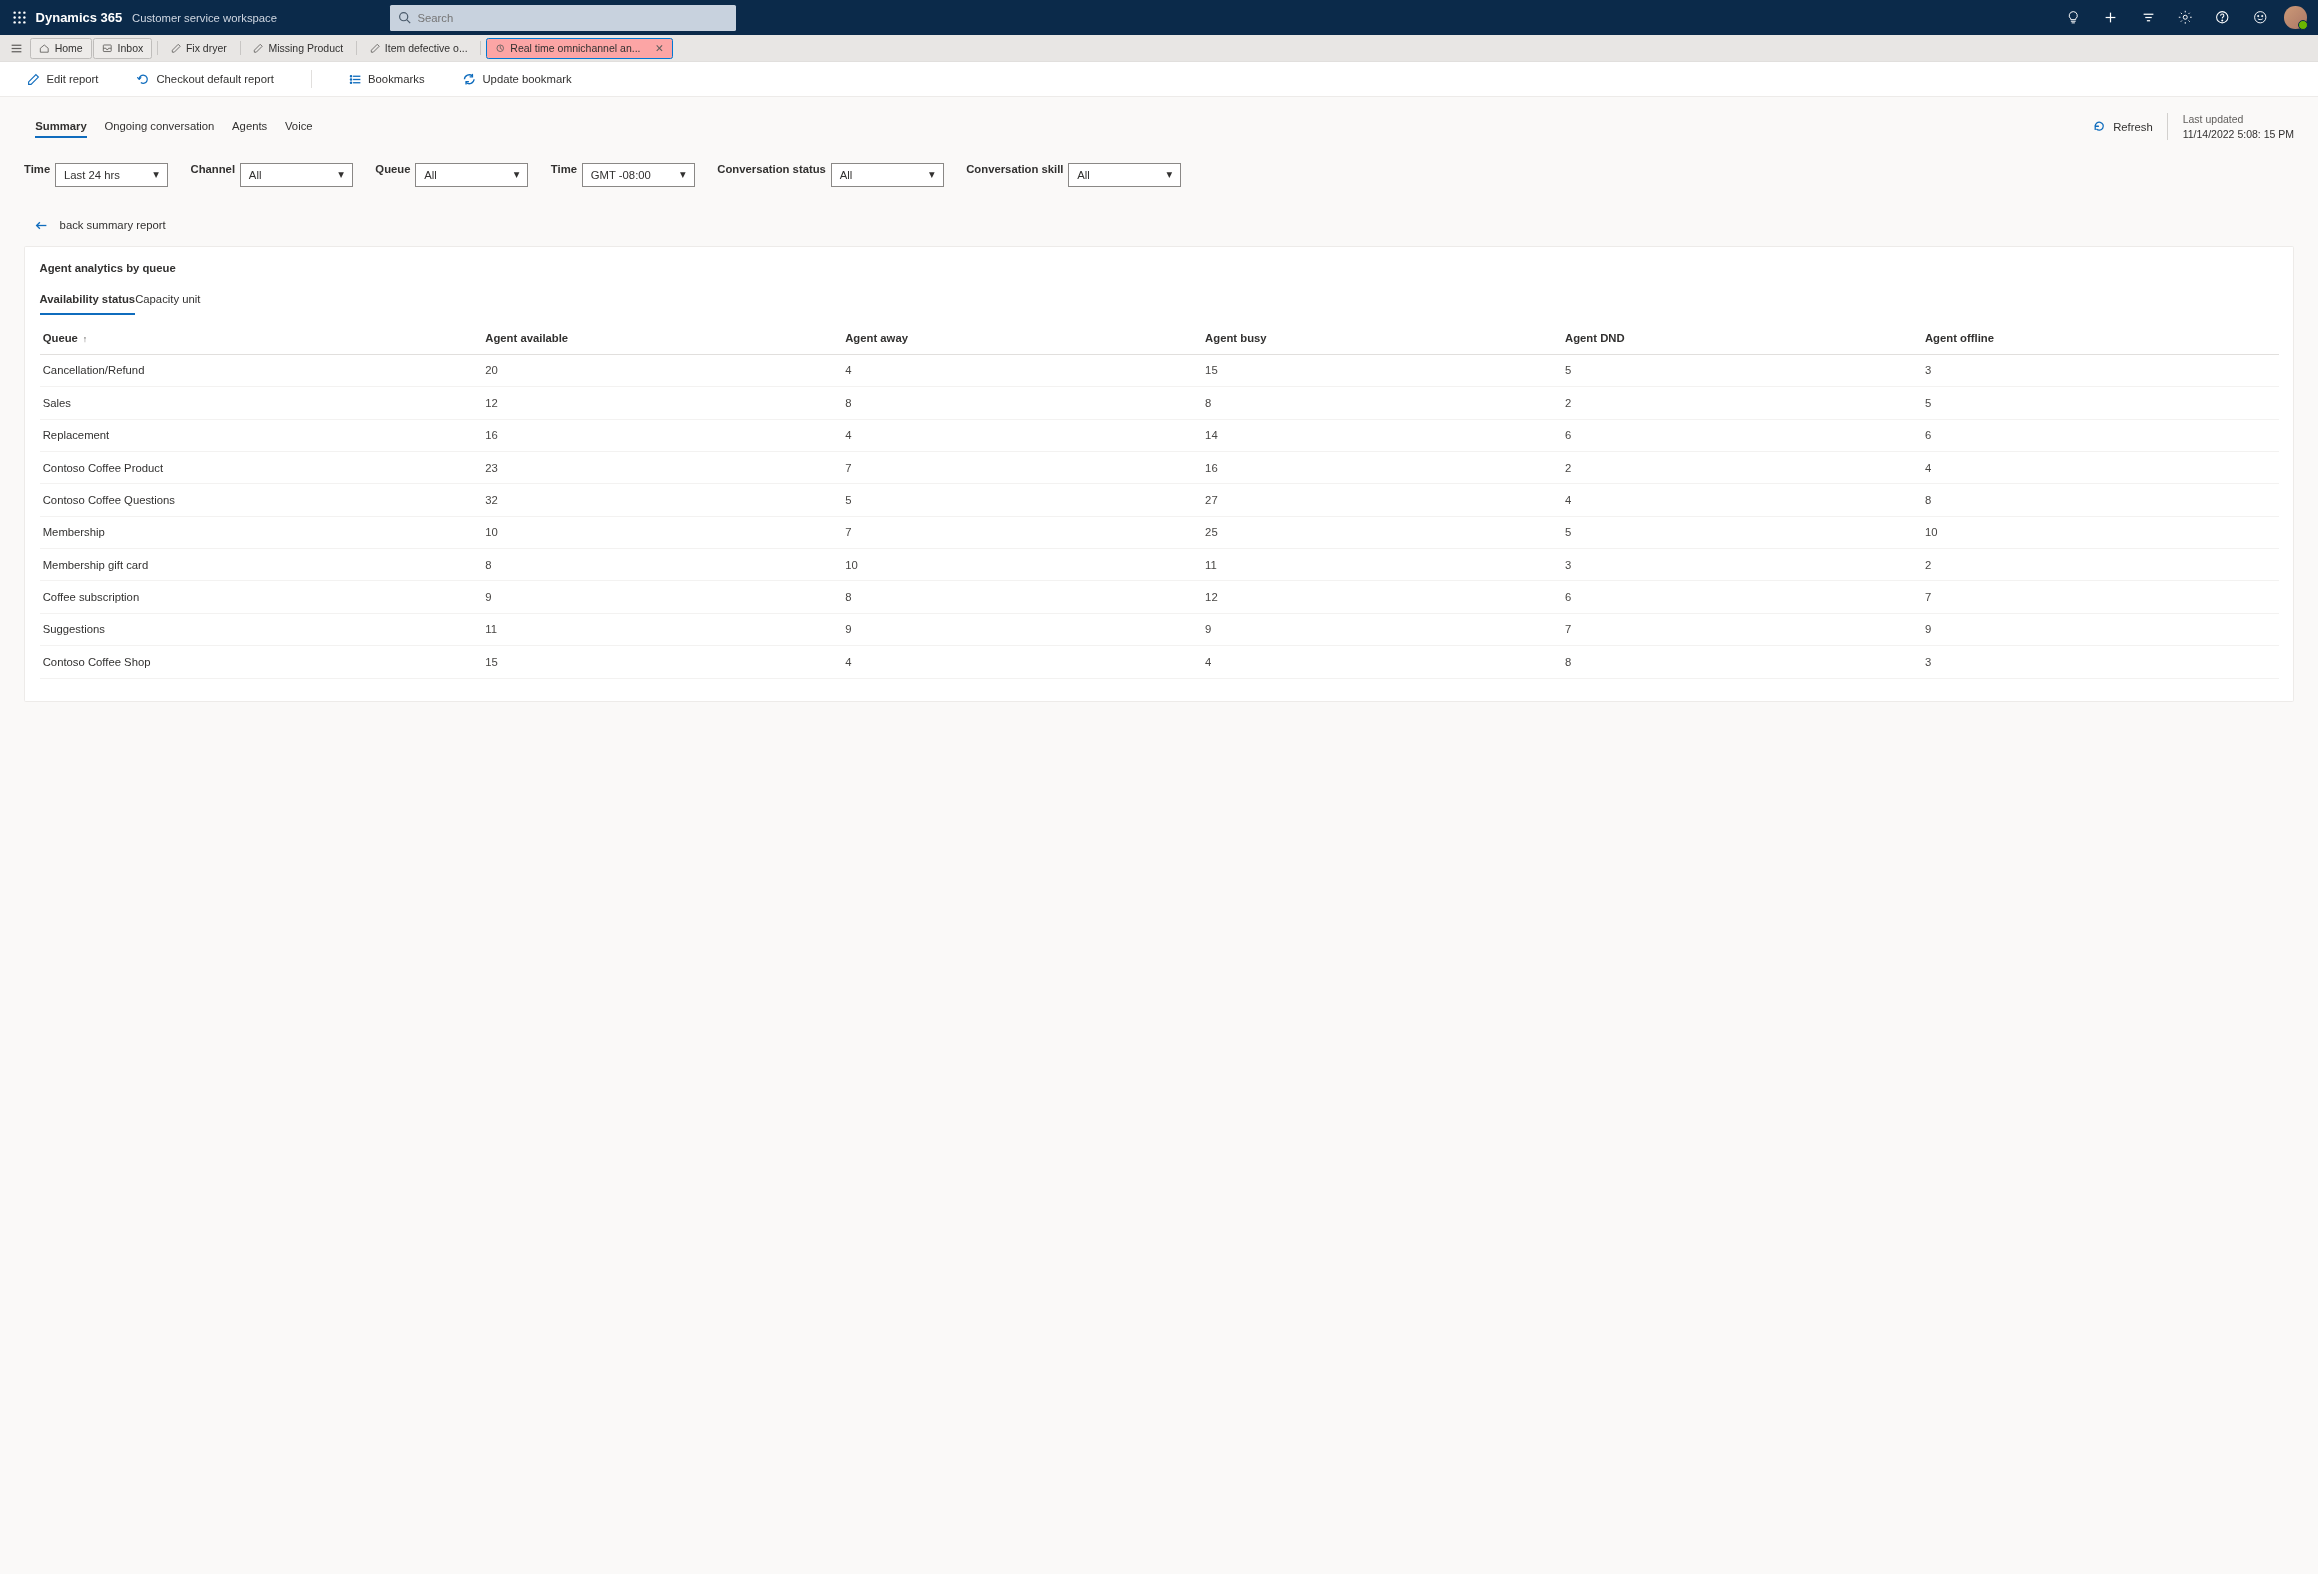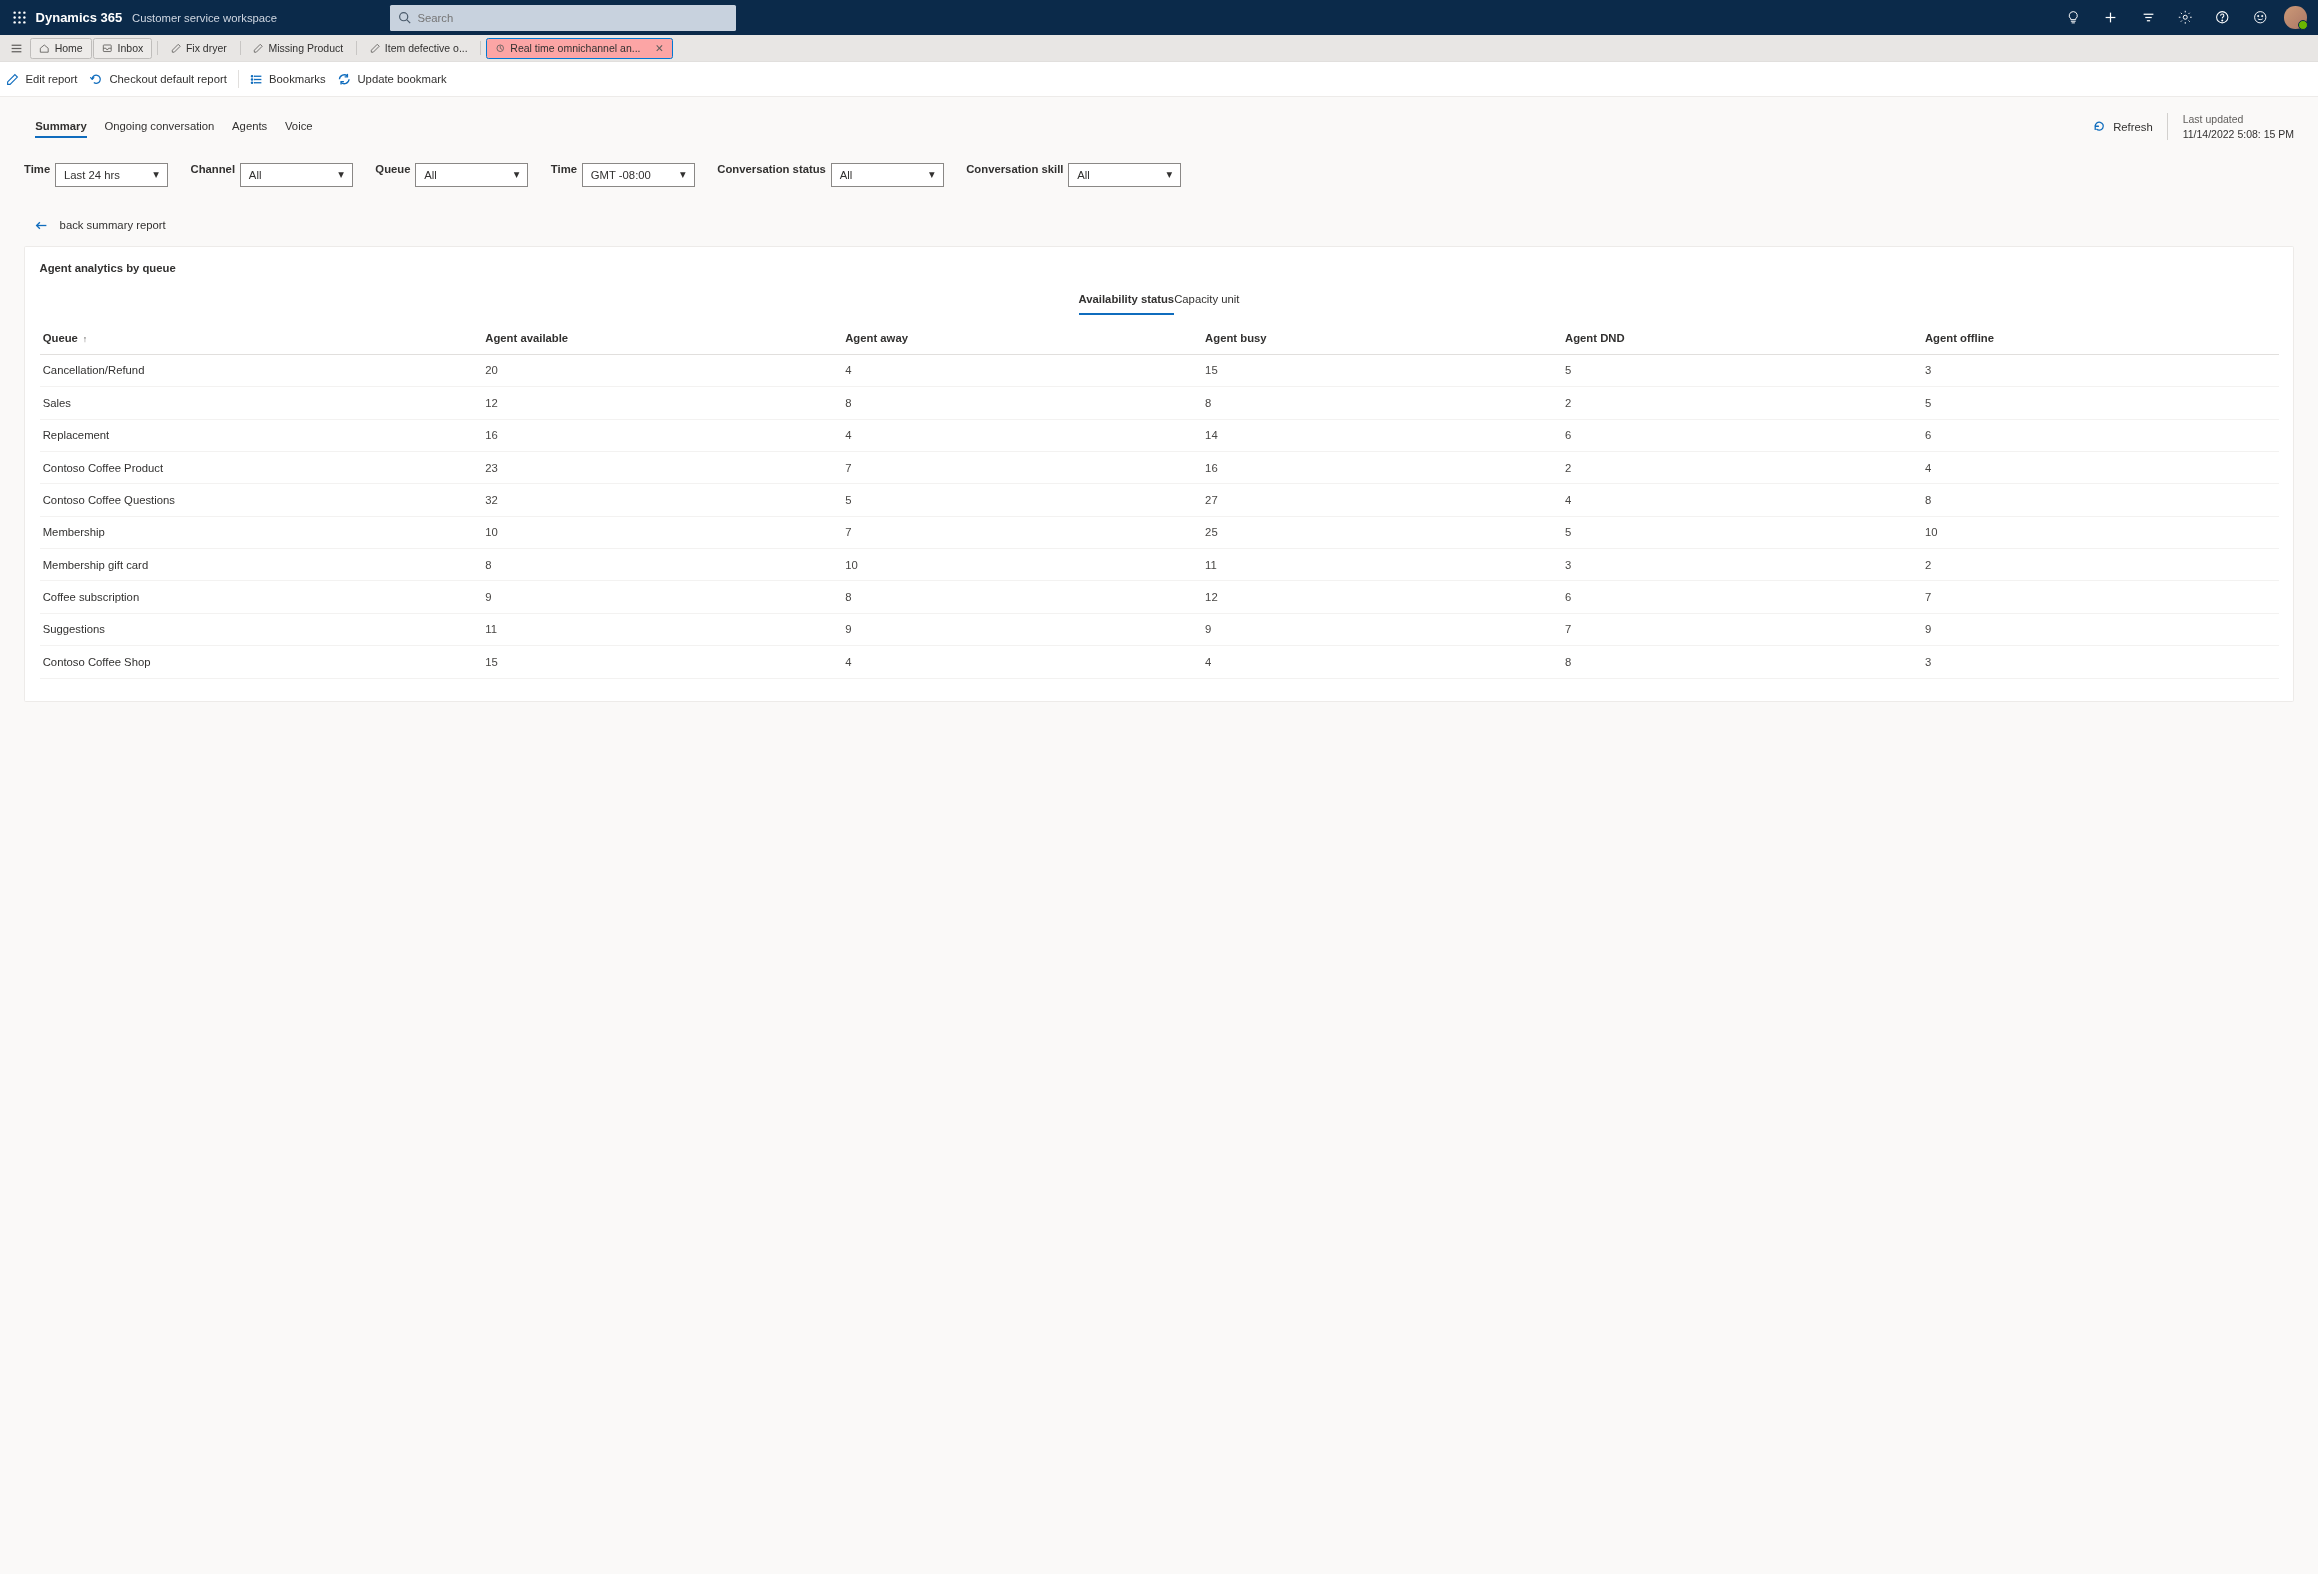--- a/index.html
+++ b/index.html
@@ -23,21 +23,21 @@
 
 .tab-strip { background:#e8e6e4; height:27px; display:flex; align-items:center; padding:0 4.8px; gap:1.6px; border-bottom:0.8px solid #e1dfdd; }
 .hamburger { width:24px; height:24px; display:flex; align-items:center; justify-content:center; cursor:pointer; }
 .tab-pill { display:flex; align-items:center; gap:4.8px; padding:2.4px 8px; border:0.8px solid #bfbdbb; border-radius:2.4px; background:#edebe9; font-size:10.5px; cursor:pointer; height:21px; }
 .tab-pill.sub { border:none; background:transparent; }
 .tab-pill.active { background:#fca5a5; border:0.8px solid #0078d4; }
 .tab-sep { width:0.8px; height:14.5px; background:#c8c6c4; margin:0 3.2px; }
 .tab-close { margin-left:9.7px; color:#605e5c; }
 
 
-.toolbar { background:#fff; height:35px; border-bottom:0.8px solid #edebe9; display:flex; align-items:center; padding:0 6px; gap:11px; }
+.toolbar { background:#fff; height:35px; border-bottom:0.8px solid #edebe9; display:flex; align-items:center; padding:0 27px; gap:37px; }
 .tb-item { display:flex; align-items:center; gap:6.4px; color:#323130; cursor:pointer; }
 .tb-icon { color:#0f6cbd; }
 .tb-sep { width:0.8px; height:17.7px; background:#e1dfdd; }
 
 
 .page { padding:16px 24px 32px 24px; }
 .view-tabs-row { display:flex; align-items:center; justify-content:space-between; }
 .view-tabs { display:flex; gap:17.7px; margin-left:11.3px; }
 .view-tab { padding:4.8px 0; cursor:pointer; color:#323130; }
 .view-tab.active { font-weight:600; border-bottom:2.4px solid #0f6cbd; }
@@ -55,21 +55,21 @@
 .dd.wide { width:113px; }
 .dd.xwide { width:113px; }
 .dd.time2 { width:113px; }
 
 
 .back-link { display:flex; align-items:center; gap:11.3px; margin:32px 0 14.5px 11.3px; color:#323130; cursor:pointer; }
 
 
 .card { background:#fff; border:0.8px solid #edebe9; border-radius:1.6px; padding:14.5px 14.5px 22.5px 14.5px; }
 .card-title { font-weight:600; margin-bottom:14.5px; }
-.inner-tabs { display:flex; border-bottom:0.8px solid transparent; margin-bottom:6.4px;justify-content:center; }
+.inner-tabs { display:flex; border-bottom:0.8px solid transparent; margin-bottom:6.4px; }
 .inner-tab { padding:4.8px 0 8px 0; font-weight:600; cursor:pointer; color:#323130; }
 .inner-tab.active { border-bottom:2.4px solid #0f6cbd; }
 .inner-tab:not(.active){ font-weight:400; }
 
 
 table { width:100%; border-collapse:collapse; }
 thead th { text-align:left; font-weight:600; padding:9.7px 6.4px; border-bottom:0.8px solid #e1dfdd; }
 thead th:first-child { padding-left:3.2px; }
 tbody tr { border-bottom:0.8px solid #f3f2f1; }
 tbody td { padding:9.7px 6.4px; color:#484644; }

